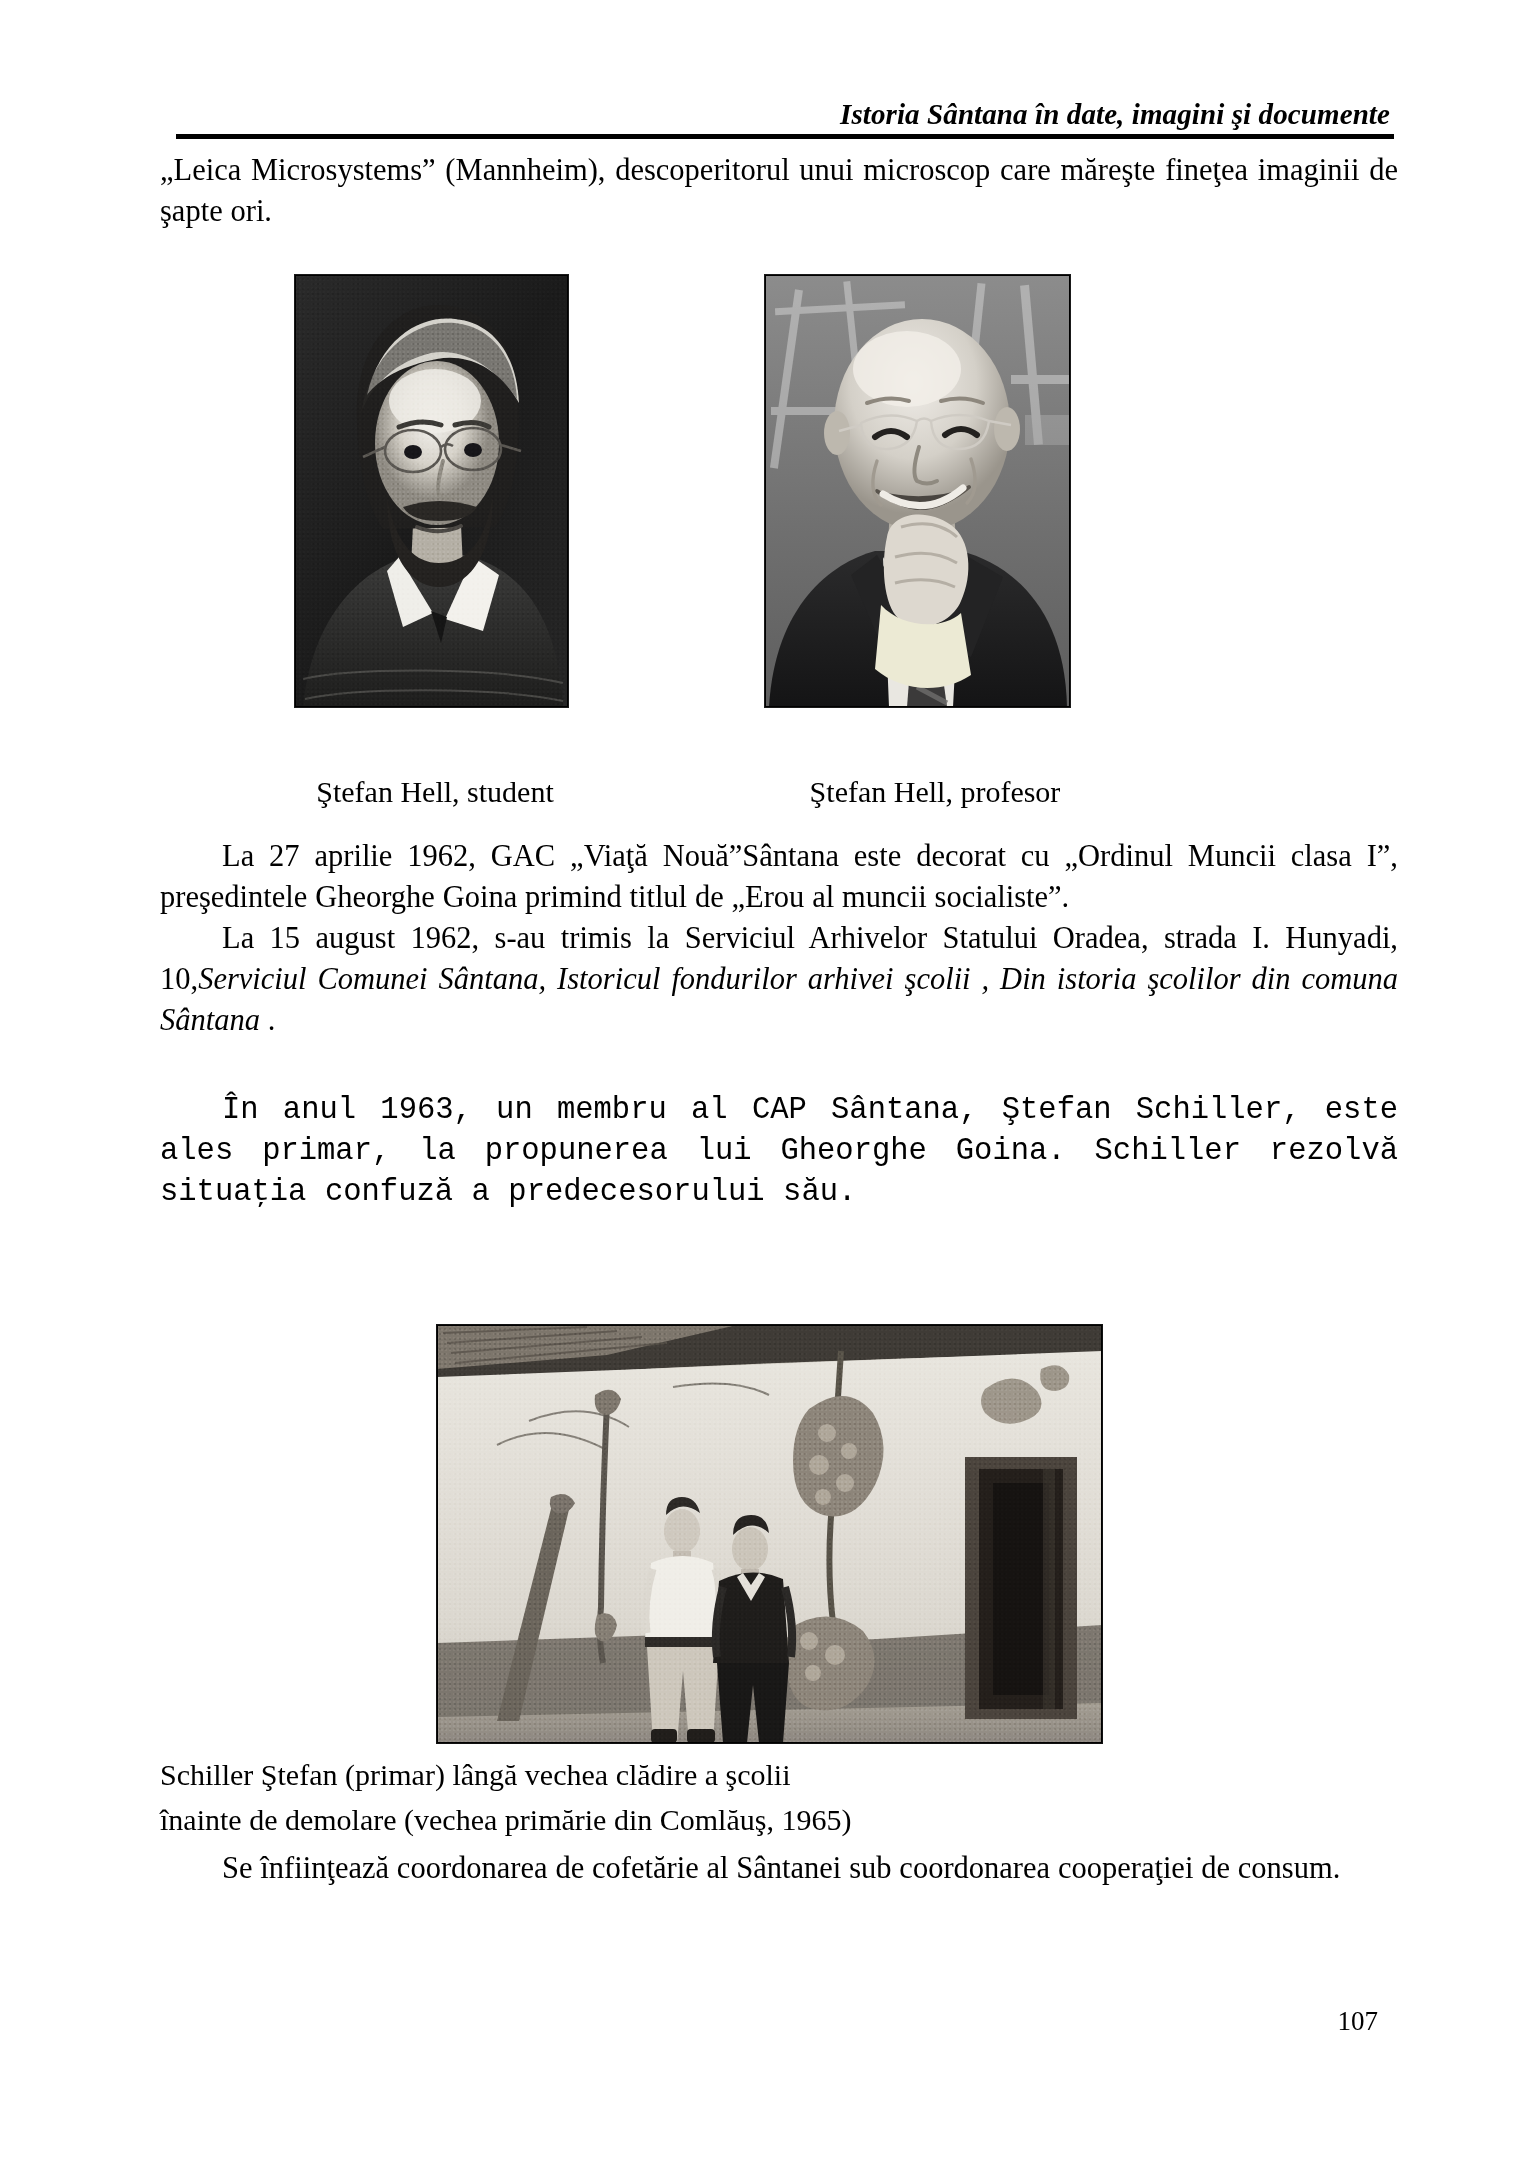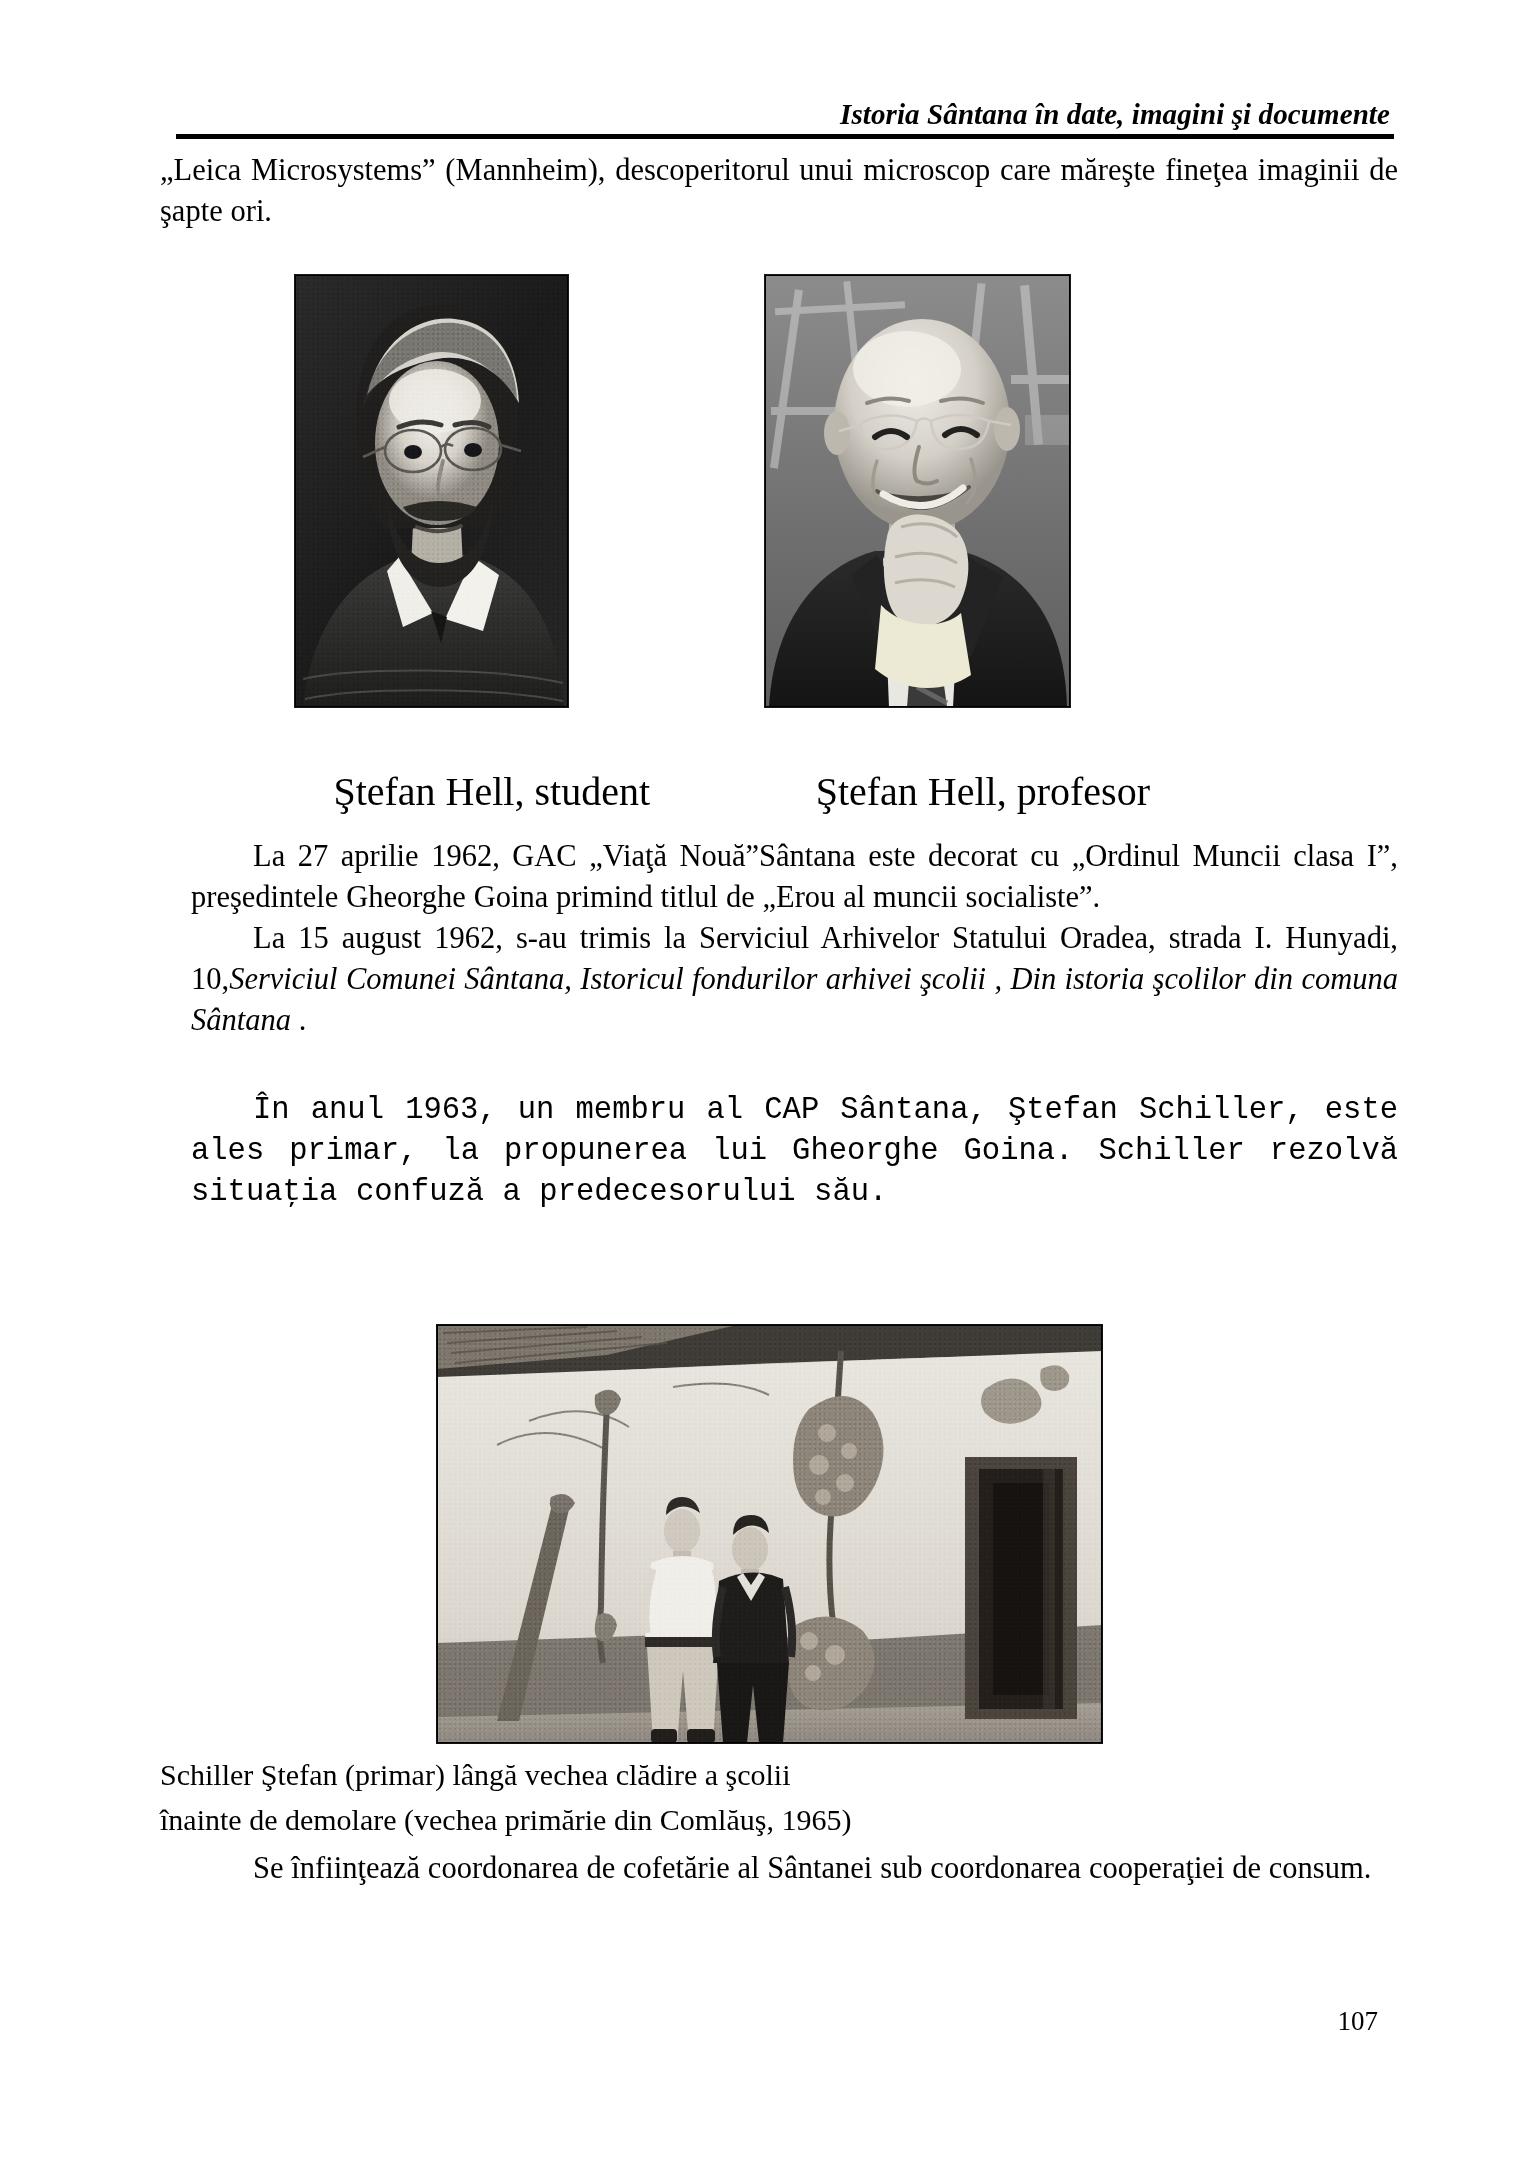--- a/index.html
+++ b/index.html
@@ -58,21 +58,20 @@
   p.body {
     margin: 0;
     font-size: 30.5px;
     line-height: 41px;
     text-align: justify;
     text-justify: inter-word;
     word-spacing: 0.2px;
   }
   p.body.indent {
     text-indent: 62px;
-    margin-left: 31px;
   }
   p.body .it {
     font-style: italic;
   }
   .nohyph { hyphens: none; }
 
   
   .portraits {
     position: absolute;
     left: 160px;
@@ -100,23 +99,23 @@
   }
   .cap-row {
     position: absolute;
     left: 160px;
     top: 772px;
     width: 1238px;
     height: 42px;
   }
   .cap {
     position: absolute;
-    font-size: 40px;
+    font-size: 30px;
     line-height: 40px;
-    text-align: right;
+    text-align: center;
     white-space: nowrap;
   }
   #cap-student { left: 60px; width: 430px; }
   #cap-professor { left: 560px; width: 430px; }
 
   
   .para-block-1 { position: absolute; left: 160px; top: 836px; width: 1238px; }
   .para-block-2 { position: absolute; left: 160px; top: 1090px; width: 1238px; font-family: Liberation Mono, monospace; }
 
   

